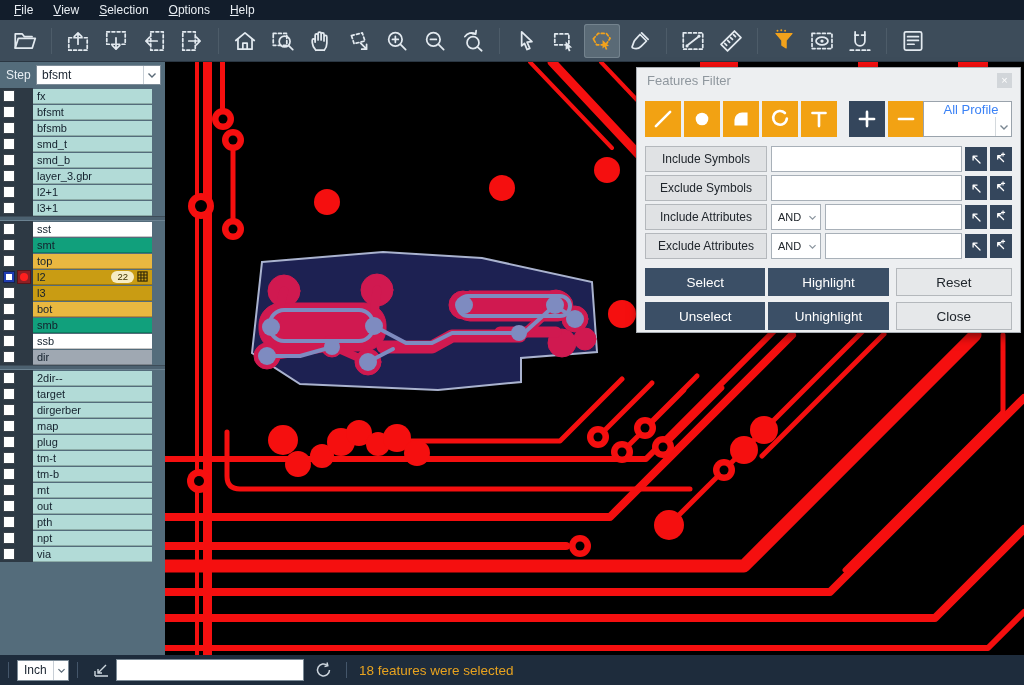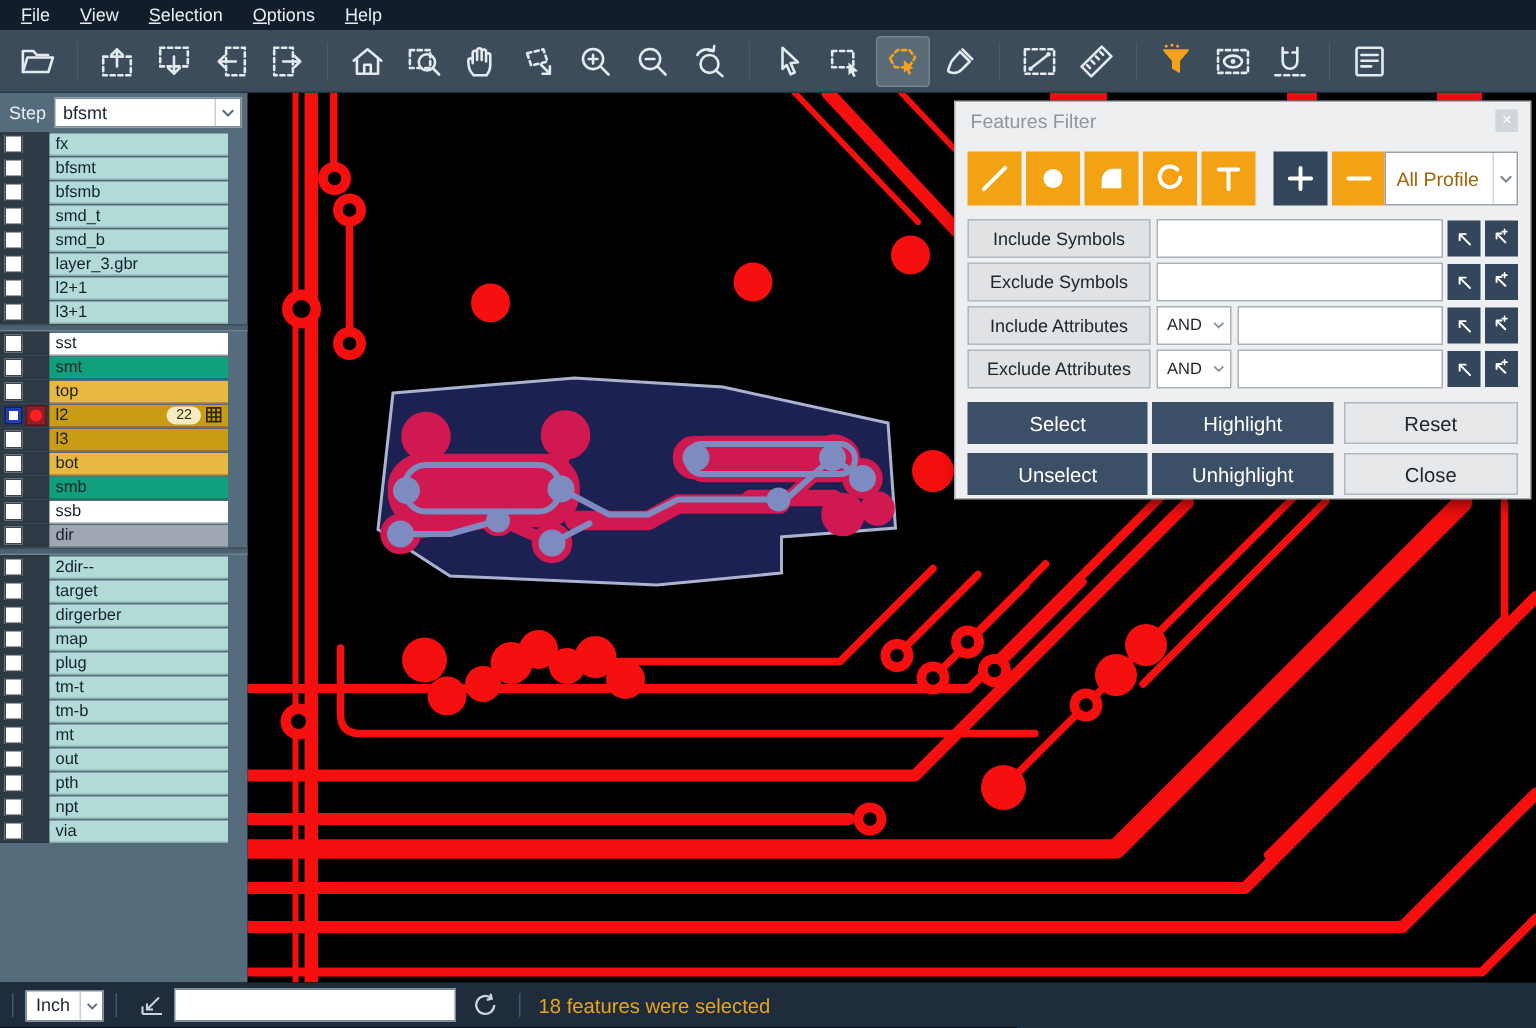--- a/index.html
+++ b/index.html
@@ -67,21 +67,21 @@
   #dlg-close { position:absolute; right:8px; top:5px; width:15px; height:15px; background:#d2d6da;
     color:#fff; font-size:11px; line-height:14px; text-align:center; }
   #type-row { position:absolute; left:8px; top:33px; height:36px; display:flex; }
   .type-btn { width:36px; height:36px; margin-right:3px; display:flex; align-items:center; justify-content:center; }
   .type-btn svg { width:24px; height:24px; }
   .type-orange { background:#f2a213; }
   .type-navy { background:#34465c; }
   .type-btn.gap-left { margin-left:9px; }
   #profile-select { position:absolute; left:286px; top:33px; width:89px; height:36px;
     background:#fff; border:1px solid #9aa3ac; display:flex; align-items:center;
-    font-size:13px; color:#a16207; padding-left:7px; }
+    font-size:13px; color:#3b82f6; padding-left:7px;flex-direction:column; }
   #profile-select .chev { margin-left:auto; width:16px; height:100%; display:flex; align-items:center;
     justify-content:center; border-left:1px solid #d4d9dd; color:#7a8792; }
   .flt-row { position:absolute; left:8px; width:367px; height:26px; display:flex; align-items:center; }
   .flt-label { width:122px; height:26px; background:#e0e2e4; border:1px solid #b4b8bc;
     font-size:12px; color:#20262c; display:flex; align-items:center; justify-content:center; flex:none; }
   .and-select { width:50px; height:26px; background:#fff; border:1px solid #a8b0b8; margin-left:4px;
     font-size:11px; color:#20262c; display:flex; align-items:center; padding-left:6px; flex:none; }
   .and-select .chev { margin-left:auto; margin-right:3px; color:#8a949e; }
   .flt-input { flex:1; height:26px; background:#fff; border:1px solid #a8b0b8; margin-left:4px;
     font-size:12px; padding:0 4px; color:#20262c; min-width:0; }

